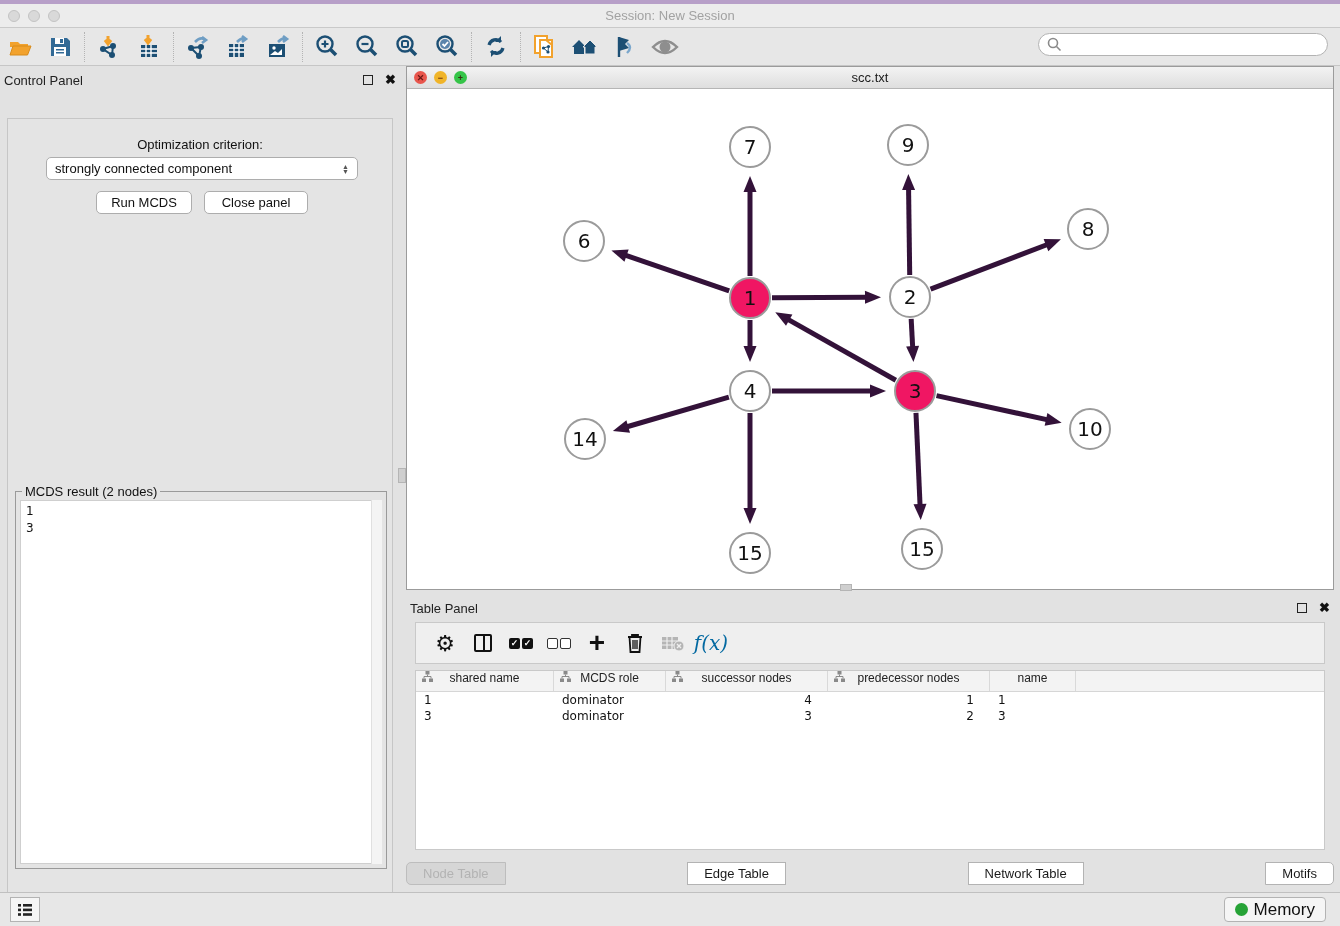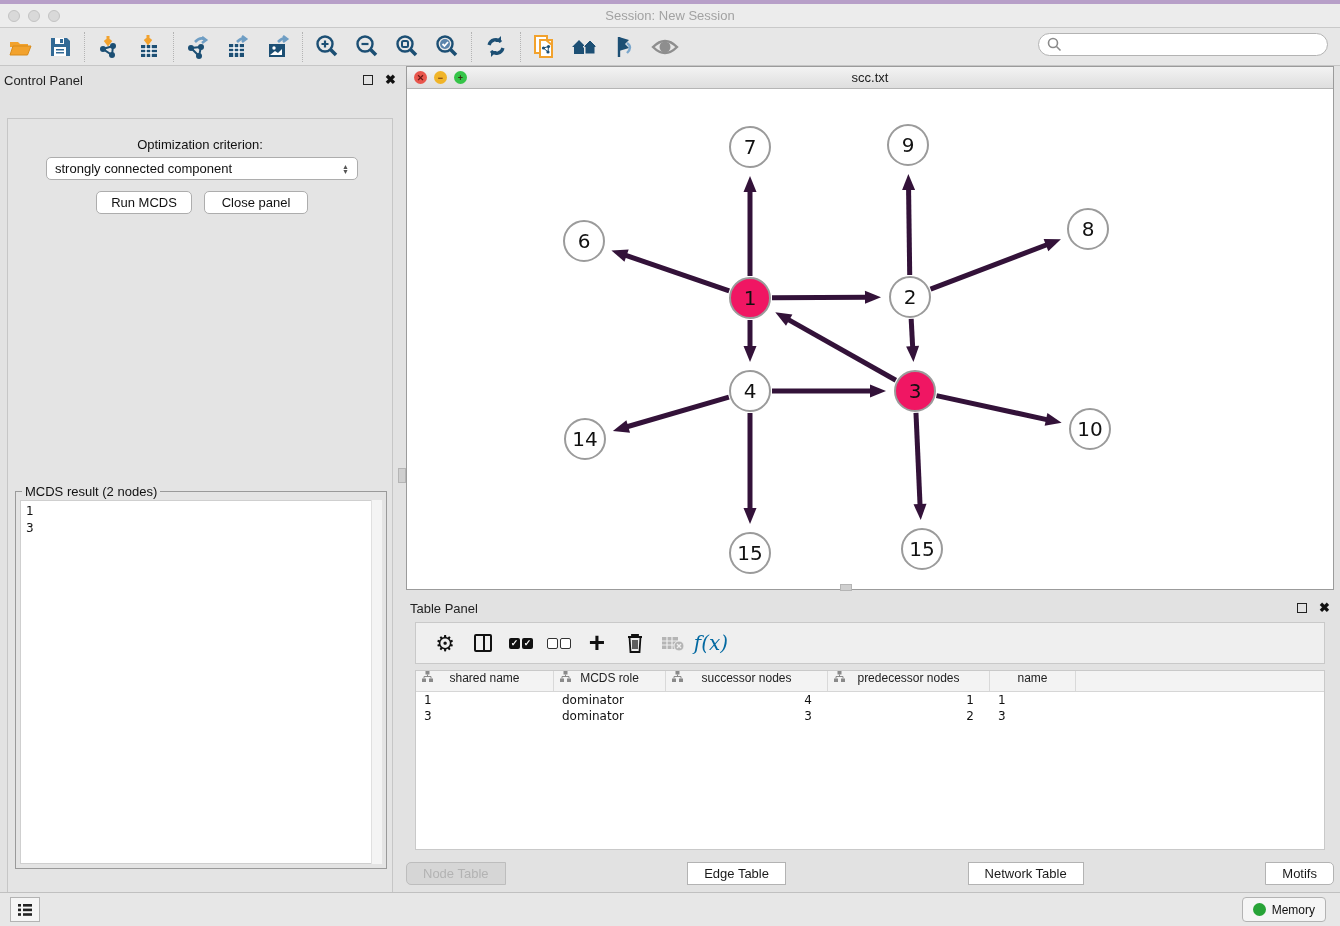--- a/index.html
+++ b/index.html
@@ -70,21 +70,21 @@
   #tp-header { display:flex; height:21px; background:#f3f3f3; border-bottom:1px solid #d6d6d6; }
   .th { display:flex; align-items:flex-start; justify-content:center; font-size:12px; color:#222; border-right:1px solid #d9d9d9; gap:6px; position:relative; }
   .th svg { position:absolute; left:6px; }
   .tr { display:flex; height:16px; align-items:center; }
   .td { font-size:12px; color:#111; font-family:"DejaVu Sans",sans-serif; overflow:hidden; white-space:nowrap; }
   #tp-tabs { position:absolute; left:0; right:0; top:268px; display:flex; justify-content:space-between; }
 
   
   #status-bar { left:0; top:892px; width:1340px; height:34px; background:#e7e7e7; border-top:1px solid #c0c0c0; }
   #taskmgr-btn { position:absolute; left:10px; top:4px; width:30px; height:25px; background:#f5f5f5; border:1px solid #b3b3b3; display:flex; align-items:center; justify-content:center; }
-  #memory-btn { position:absolute; right:14px; top:4px; height:25px; background:#f5f5f5; border:1px solid #b3b3b3; border-radius:4px; display:flex; align-items:center; padding:0 10px; gap:6px; font-size:12px; color:#111; }
+  #memory-btn { position:absolute; right:14px; top:4px; height:25px; background:#f5f5f5; border:1px solid #b3b3b3; border-radius:4px; display:flex; align-items:center; padding:0 10px; gap:6px; font-size:17px; color:#111; }
   #memory-dot { width:13px; height:13px; border-radius:50%; background:#27a337; }
 </style>
 </head>
 <body>
 
 <div id="top-strip" class="abs"></div>
 <div id="titlebar" class="abs">
   <div class="traffic"></div>
   <div class="traffic"></div>
   <div class="traffic"></div>

